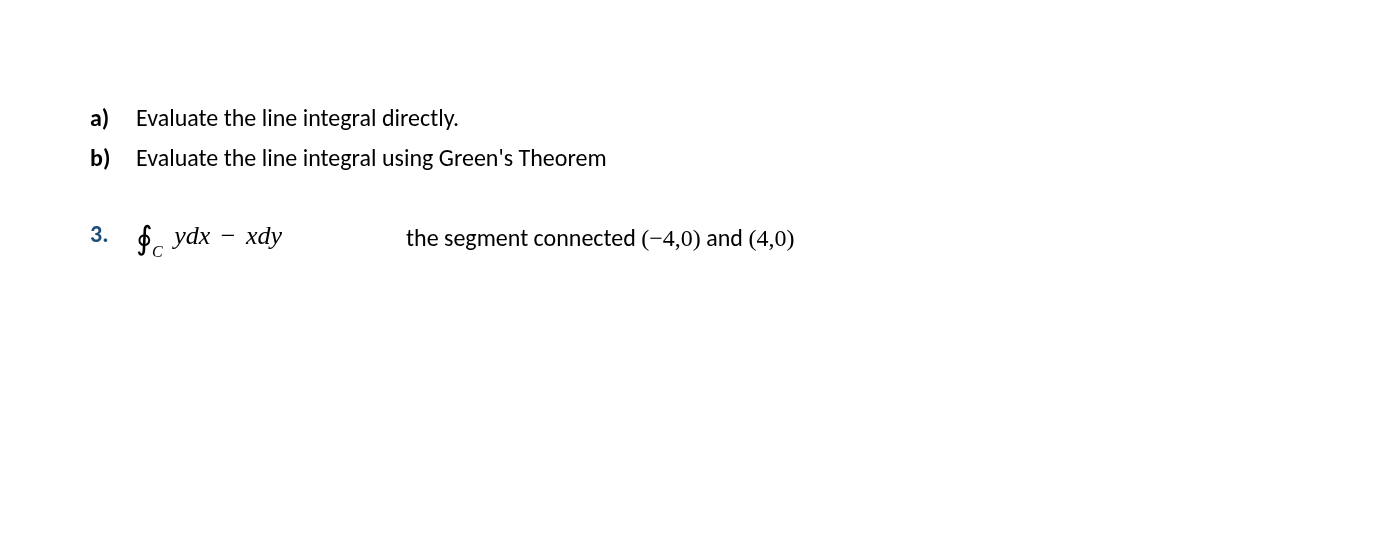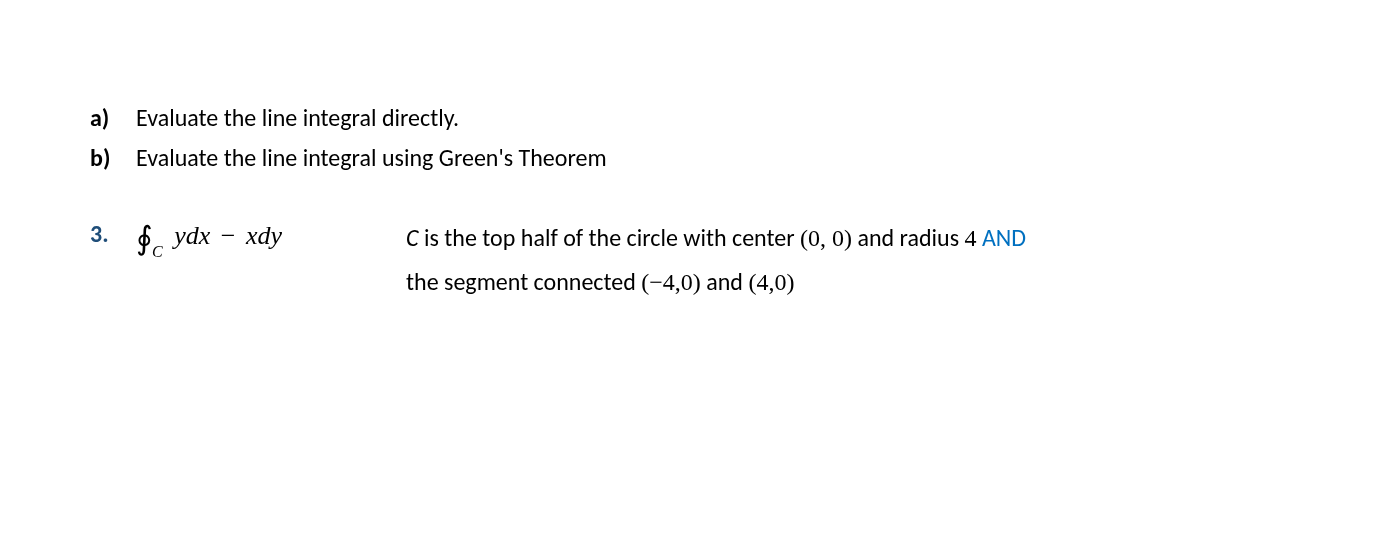--- a/index.html
+++ b/index.html
@@ -105,20 +105,17 @@
       <span class="oint">
         <span>∮</span>
         <span class="oint-sub">C</span>
       </span>
       &nbsp;&nbsp;<span>ydx</span>
       <span class="minus">−</span>
       <span>xdy</span>
     </span>
   </div>
   <div class="desc-col">
-    <div>
-      <span class="italic">C</span><span> is the top half of the circle with center </span><span class="num-paren">(0, 0)</span><span> and radius </span><span class="num-paren">4</span><span class="blue"> AND</span>
-    </div>
     <div class="blue-text">
       <span>the segment connected </span><span class="num-paren">(−4,0)</span><span> and </span><span class="num-paren">(4,0)</span>
     </div>
   </div>
 </div>
 
 </body></html>

